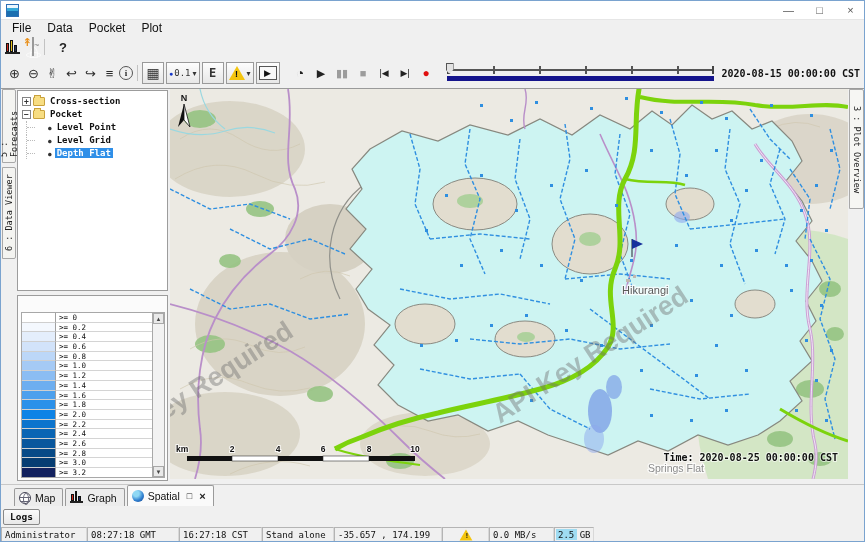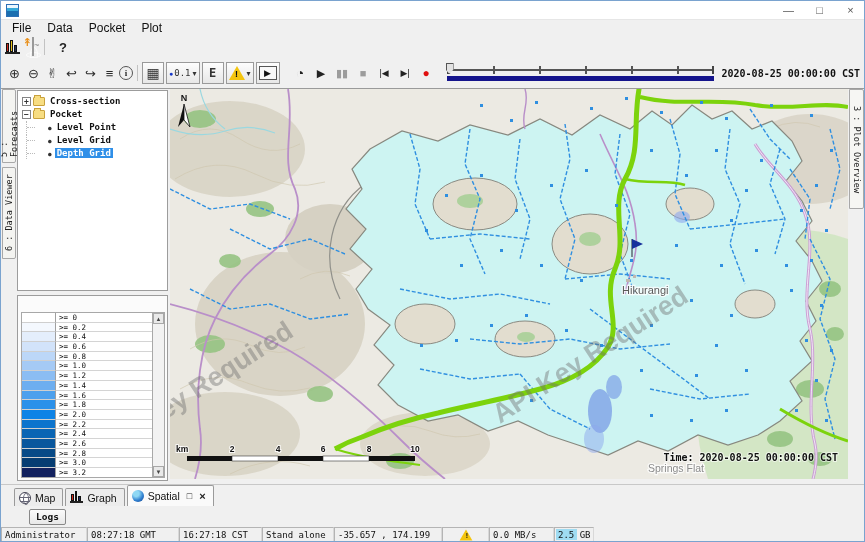--- a/index.html
+++ b/index.html
@@ -130,21 +130,21 @@
   .mini-bars{ width:13px; height:11px; border-bottom:2px solid #222; display:flex; align-items:flex-end; gap:1px; padding:0 1px;}
   .mini-bars i{ display:block; width:2.5px; border:1px solid #111;}
   .mini-bars i:nth-child(1){height:7px;background:#d22a1e;}
   .mini-bars i:nth-child(2){height:10px;background:#e8c21c;}
   .mini-bars i:nth-child(3){height:5px;background:#23305e;}
   .mini-globe-blue{ width:12px; height:12px; border-radius:50%;
       background:radial-gradient(circle at 35% 30%, #8fd8f4 0 25%, #2f7fd0 60%, #163f86 100%); position:relative;}
   .tab-ctl{ font-size:9px; color:#222; margin-left:3px; }
   .tab-ctl.x{ font-weight:bold; font-size:11px; }
 
-  .logsrow{ position:absolute; left:0; top:505px; width:865px; height:21px; background:var(--chrome); display:flex; align-items:center; padding-left:28px;}
+  .logsrow{ position:absolute; left:0; top:505px; width:865px; height:21px; background:var(--chrome); display:flex; align-items:center; padding-left:2px;}
   .logs-btn{ border:1px solid #888; background:linear-gradient(#fbfbfb,#e8e8e8); font-family:var(--mono);
              font-size:9.5px; font-weight:bold; color:#111; padding:1px 6px 2px; border-radius:2px;}
 
   
   .statusbar{ position:absolute; left:0; top:526px; width:865px; height:16px; display:flex; }
   .seg{ height:15px; border:1px solid #b4b4b4; border-right-color:#d8d8d8; background:var(--chrome);
         font-family:var(--mono); font-size:9px; color:#111; display:flex; align-items:center; padding-left:3px;
         white-space:nowrap; overflow:hidden; flex:none; }
   .seg.mem{ position:relative; }
   .seg.mem .fill{ position:absolute; left:1px; top:1px; bottom:1px; width:55%; background:#9fdcf2; }
@@ -230,21 +230,21 @@
       <span class="pb" style="font-size:9px;">▶|</span>
       <span class="pb rec">●</span>
     </span>
     <span class="timeline">
       <span class="tl-track">
           <span class="tl-ticks"></span>
         </span>
       <span class="tl-handle"></span>
       <span class="tl-bar"></span>
     </span>
-    <span class="tl-date">2020-08-25 00:00:00 CST</span>
+    <span class="tl-date">2020-08-15 00:00:00 CST</span>
   </div>
 
   <div class="main">
 
     <div class="left-strip">
       <div class="v-tab" style="top:0; height:74px;">5 : Forecasts</div>
       <div class="v-tab" style="top:78px; height:92px;">6 : Data Viewer</div>
     </div>
 
     <div class="left-panel">
@@ -266,21 +266,21 @@
           <span class="t-label">Level Point</span>
         </div>
         <div class="tree-row">
           <span class="t-indent2"></span>
           <span class="bullet">●</span>
           <span class="t-label">Level Grid</span>
         </div>
         <div class="tree-row">
           <span class="t-indent2"></span>
           <span class="bullet">●</span>
-          <span class="t-label selected">Depth Grid</span>
+          <span class="t-label selected">Depth Flat</span>
         </div>
       </div>
 
       <div class="legend-box">
         <div class="legend-list">
           <div class="legend-rows">
 
               <div class="legend-row">
                 <span class="sw" style="background: rgb(255, 255, 255);"></span>
                 <span class="lg-lb">&gt;= 0</span>

